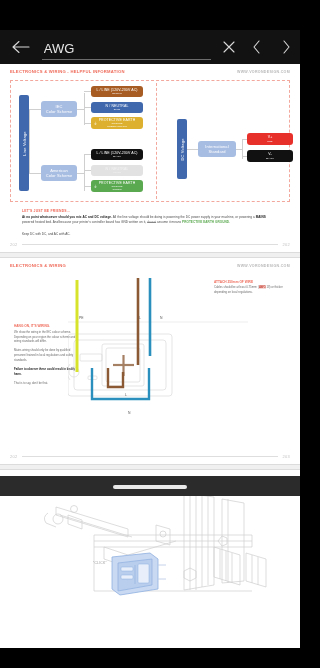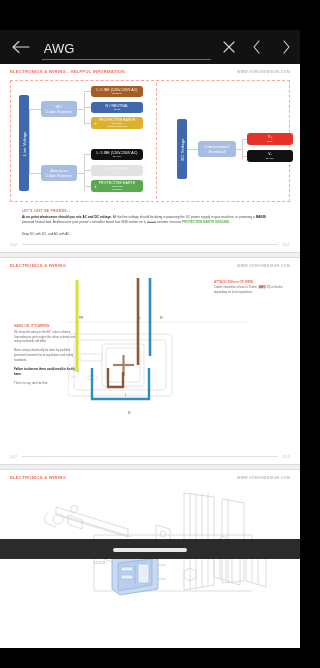--- a/index.html
+++ b/index.html
@@ -2,21 +2,21 @@
 <html><head>
 <meta charset="utf-8">
 <style>
   * { box-sizing: border-box; margin: 0; padding: 0; }
   html, body {
     width: 300px; height: 668px;
     background: #000;
     font-family: "Liberation Sans", sans-serif;
     overflow: hidden;
   }
-  #app { position: relative; width: 300px; height: 559px; background: #ffffff; }
+  #app { position: relative; width: 300px; height: 496px; background: #ffffff; }
 
   
   .statusbar {
     position: absolute; top: 0; left: 0; width: 300px; height: 30px;
     background: #000000;
   }
 
   
   .navbar {
     position: absolute; top: 30px; left: 0; width: 300px; height: 34px;

